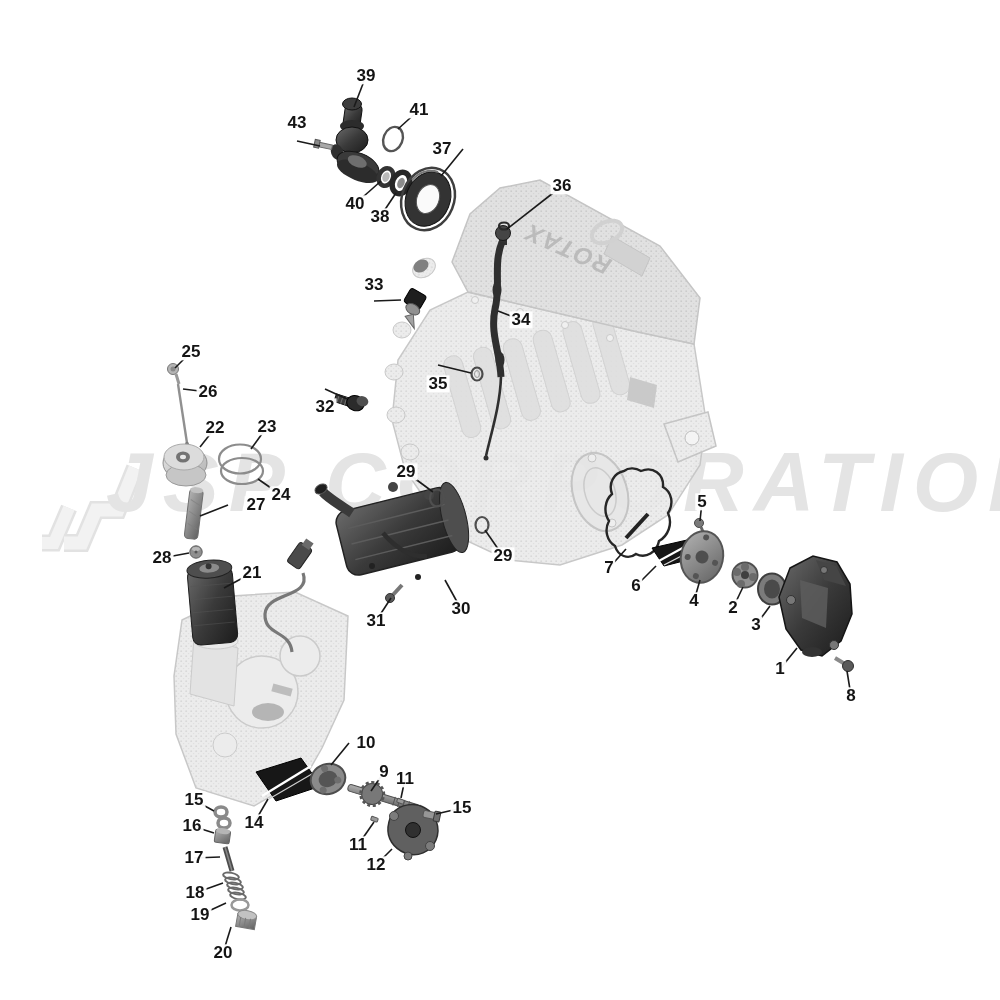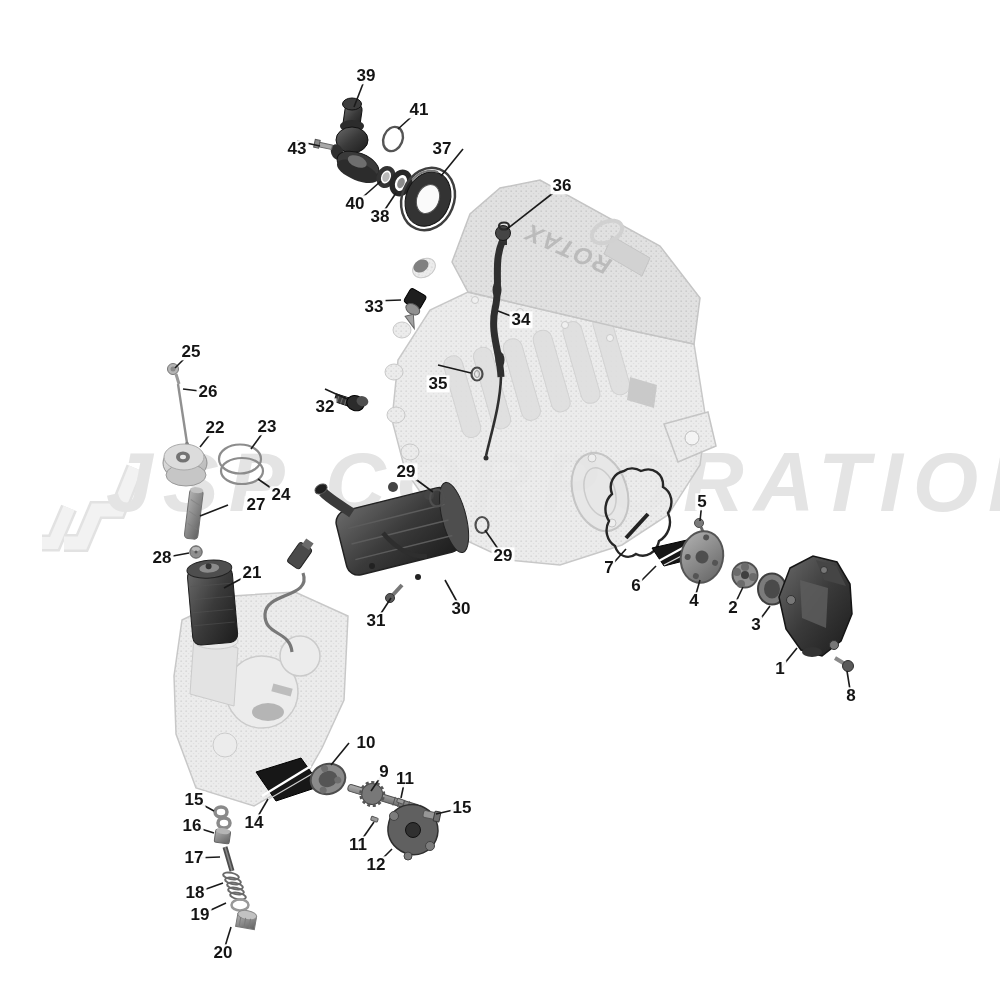--- a/index.html
+++ b/index.html
@@ -401,26 +401,26 @@
       <line x1="192" y1="826" x2="214" y2="833"></line>
       <line x1="194" y1="858" x2="220" y2="857"></line>
       <line x1="195" y1="893" x2="223" y2="883"></line>
       <line x1="200" y1="915" x2="226" y2="903"></line>
       <line x1="223" y1="953" x2="231" y2="927"></line>
     </svg>
 
   <div id="callout-layer">
       <div class="callout" style="left: 366px; top: 76px;">39</div>
       <div class="callout" style="left: 419px; top: 110px;">41</div>
-      <div class="callout" style="left: 297px; top: 149px;">43</div>
+      <div class="callout" style="left: 297px; top: 123px;">43</div>
       <div class="callout" style="left: 442px; top: 149px; text-align: right;">37</div>
       <div class="callout" style="left: 355px; top: 204px;">40</div>
       <div class="callout" style="left: 380px; top: 217px;">38</div>
       <div class="callout" style="left: 562px; top: 186px;">36</div>
-      <div class="callout" style="left: 374px; top: 307px;">33</div>
+      <div class="callout" style="left: 374px; top: 285px;">33</div>
       <div class="callout" style="left: 521px; top: 320px;">34</div>
       <div class="callout" style="left: 325px; top: 407px;">32</div>
       <div class="callout" style="left: 438px; top: 365px; margin-top: 19px;">35</div>
       <div class="callout" style="left: 191px; top: 352px;">25</div>
       <div class="callout" style="left: 208px; top: 392px;">26</div>
       <div class="callout" style="left: 215px; top: 428px;">22</div>
       <div class="callout" style="left: 267px; top: 427px;">23</div>
       <div class="callout" style="left: 281px; top: 495px;">24</div>
       <div class="callout" style="left: 224px; top: 505px; margin-left: 32px;">27</div>
       <div class="callout" style="left: 162px; top: 558px;">28</div>

